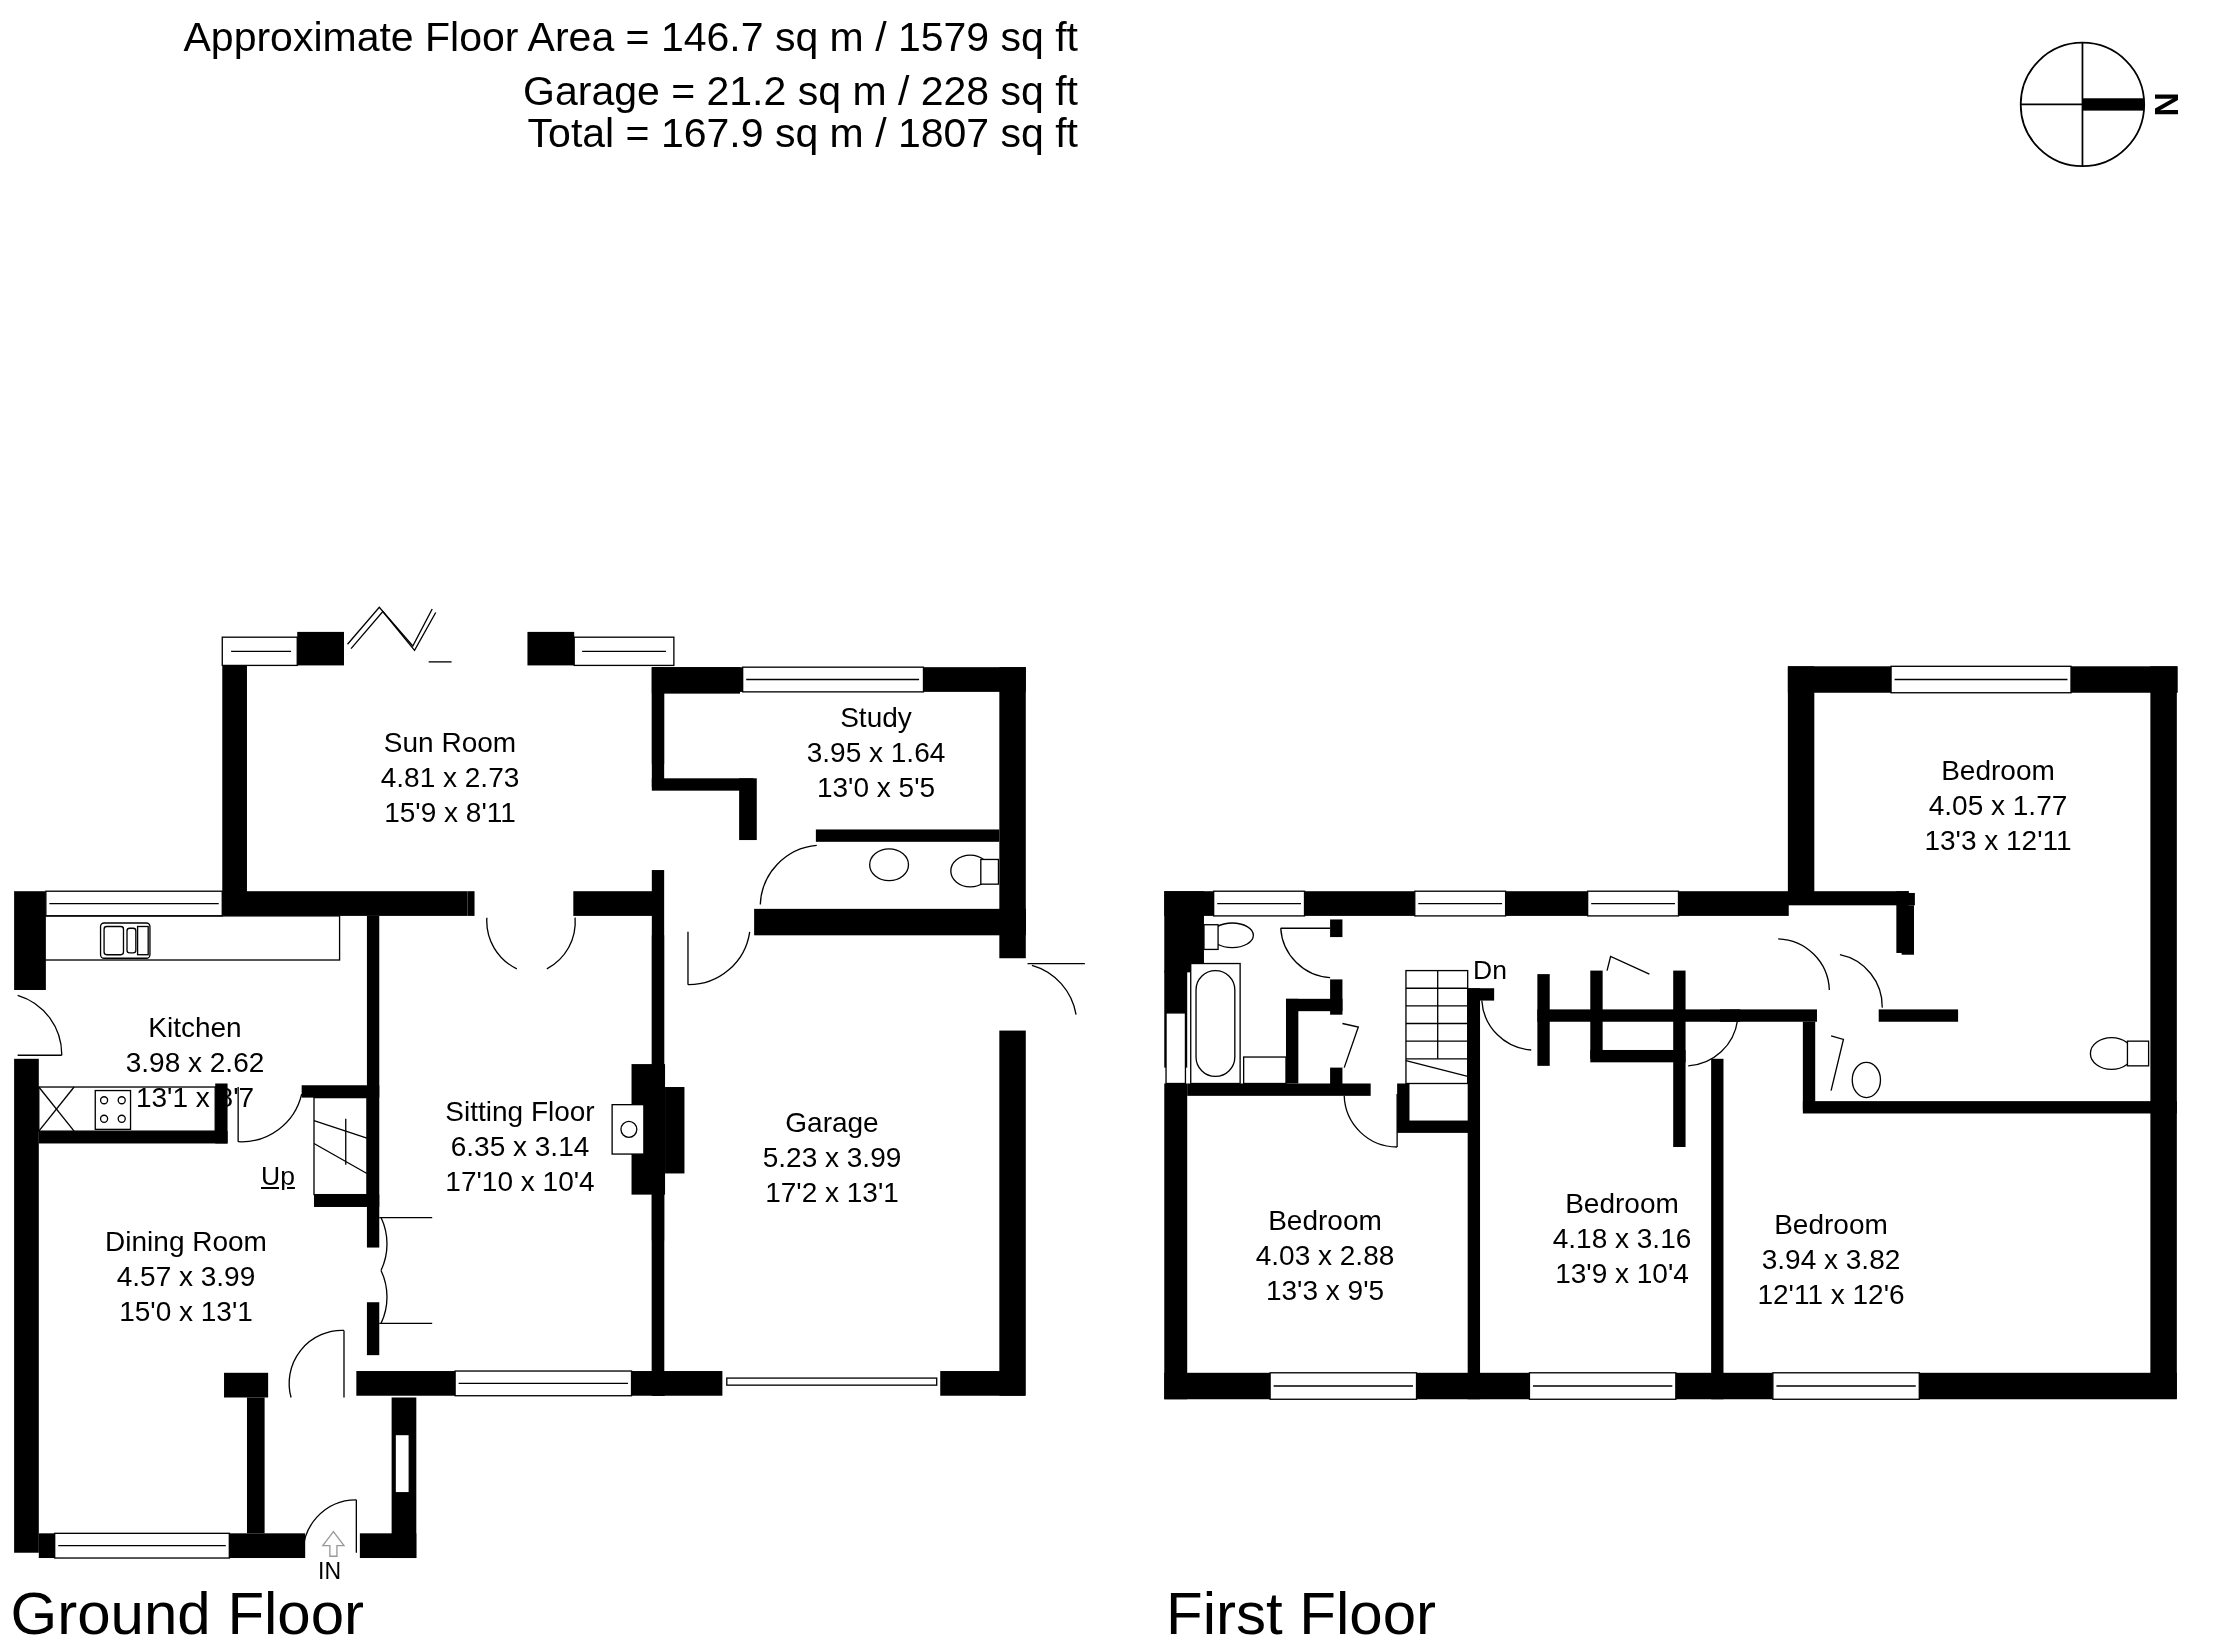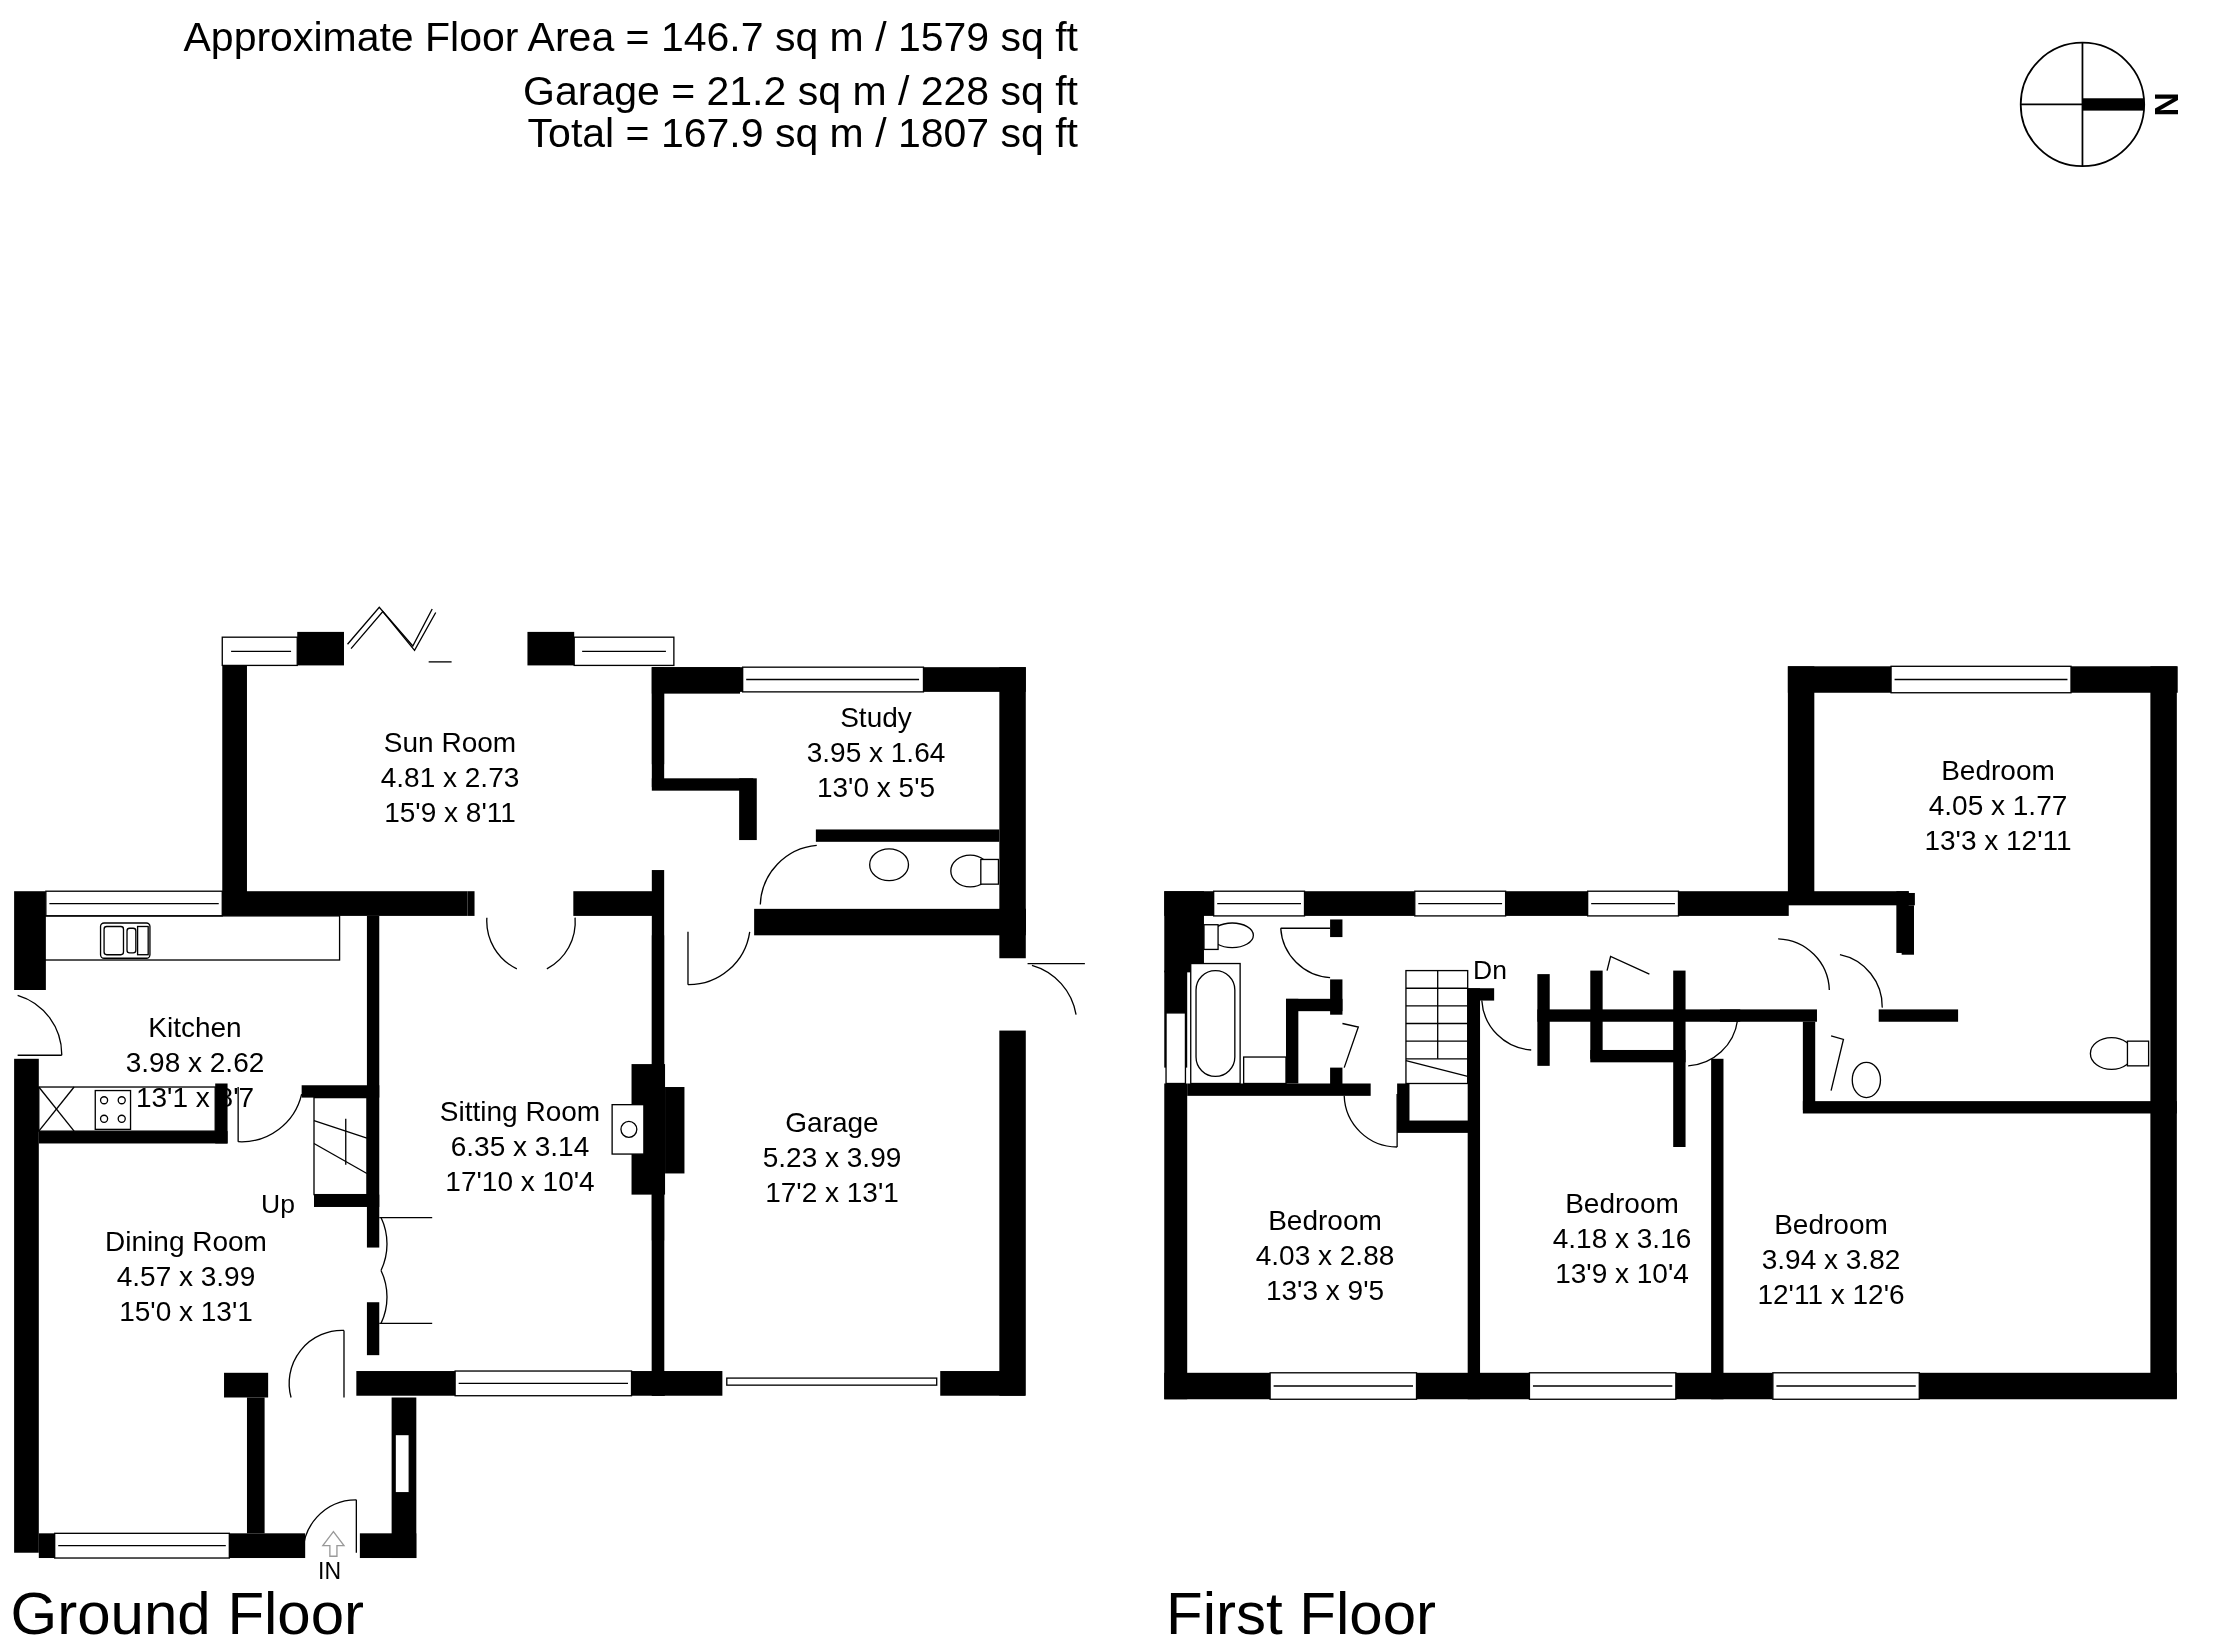--- a/index.html
+++ b/index.html
@@ -253,35 +253,35 @@
   <div>Study</div>
   <div>3.95 x 1.64</div>
   <div>13'0 x 5'5</div>
 </div>
 <div class="lbl" style="left:195px; top:970px;margin-top:40px;">
   <div>Kitchen</div>
   <div>3.98 x 2.62</div>
   <div>13'1 x 8'7</div>
 </div>
 <div class="lbl" style="left:520px; top:1094px;">
-  <div>Sitting Room</div>
+  <div>Sitting Floor</div>
   <div>6.35 x 3.14</div>
   <div>17'10 x 10'4</div>
 </div>
 <div class="lbl" style="left:832px; top:1105px;">
   <div>Garage</div>
   <div>5.23 x 3.99</div>
   <div>17'2 x 13'1</div>
 </div>
 <div class="lbl" style="left:174px; top:1224px;margin-left:12px;">
   <div>Dining Room</div>
   <div>4.57 x 3.99</div>
   <div>15'0 x 13'1</div>
 </div>
-<div class="small" style="left:261px; top:1189px;">Up</div>
+<div class="small" style="left:261px; top:1161px;text-decoration:underline;">Up</div>
 <div class="small" style="left:318px; top:1558px; font-size:23px;">IN</div>
 <div class="floor-title" style="left:10.6px; top:1579px;">Ground Floor</div>
 
 <div class="lbl" style="left:1998px; top:753px;">
   <div>Bedroom</div>
   <div>4.05 x 1.77</div>
   <div>13'3 x 12'11</div>
 </div>
 <div class="lbl" style="left:1325px; top:1203px;">
   <div>Bedroom</div>

